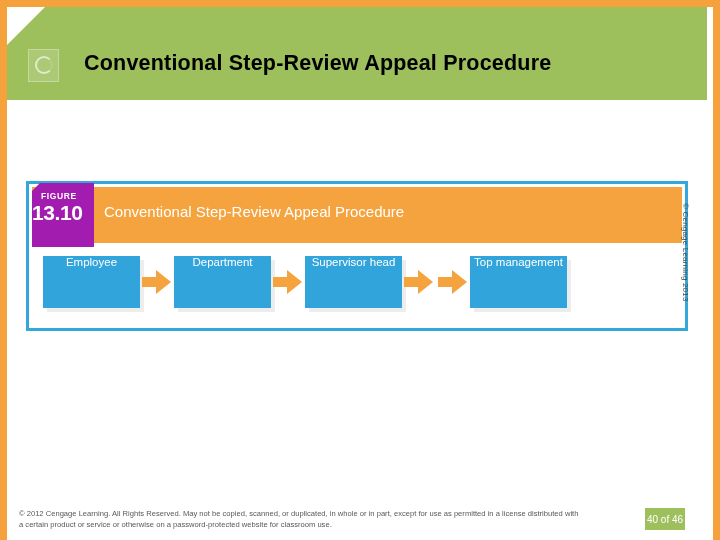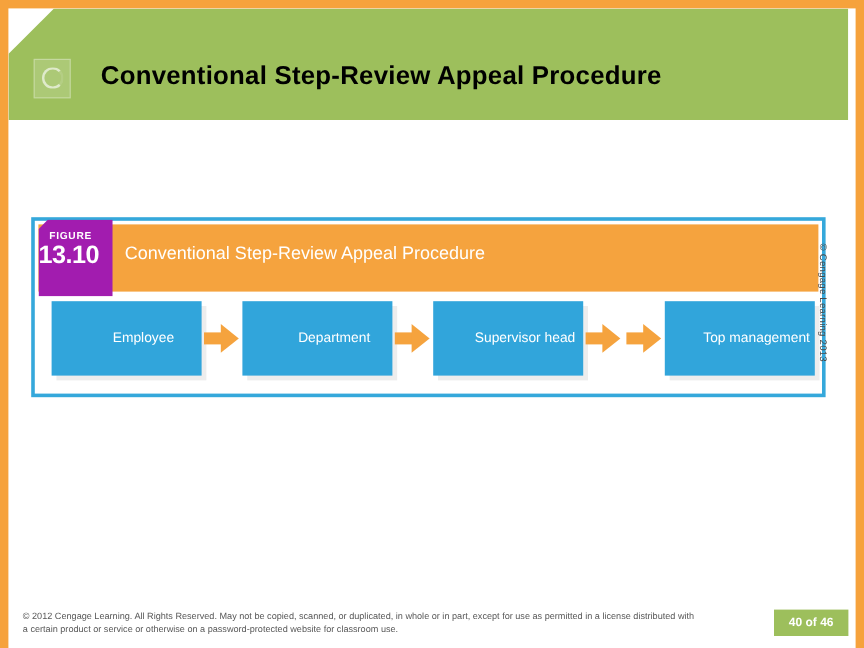--- a/index.html
+++ b/index.html
@@ -156,32 +156,31 @@
     left: 14px;
     top: 68px;
     width: 634px;
     height: 60px;
     display: flex;
     align-items: center;
   }
   .flow-node {
     position: relative;
     width: 97px;
-    height: 62px;
+    height: 52px;
     background: #31a5db;
     color: #ffffff;
     display: flex;
-    align-items: center;
+    align-items: flex-start;
     justify-content: center;
     text-align: center;
     font-size: 11.5px;
     line-height: 13px;
     box-shadow: 4px 4px 0 rgba(0,0,0,0.07);
     flex: none;
-    padding-left: 28px;
   }
   .flow-arrow {
     flex: none;
     width: 34px;
     height: 26px;
     position: relative;
   }
   .flow-arrow .shaft {
     position: absolute;
     left: 2px;
@@ -221,29 +220,28 @@
     top: 508px;
     width: 560px;
     font-size: 7.6px;
     line-height: 11px;
     color: #585858;
   }
   #page-indicator {
     position: absolute;
     left: 645px;
     top: 508px;
-    width: 62px;
+    width: 40px;
     height: 22px;
     background: #9dbf5c;
     color: #ffffff;
     font-size: 10px;
     display: flex;
     align-items: center;
     justify-content: center;
-    font-weight: bold;
   }
 </style>
 </head>
 <body>
 
 <div id="slide">
 
   <div class="inner-white"></div>
   <div class="edge-top"></div>
   <div class="edge-left"></div>

